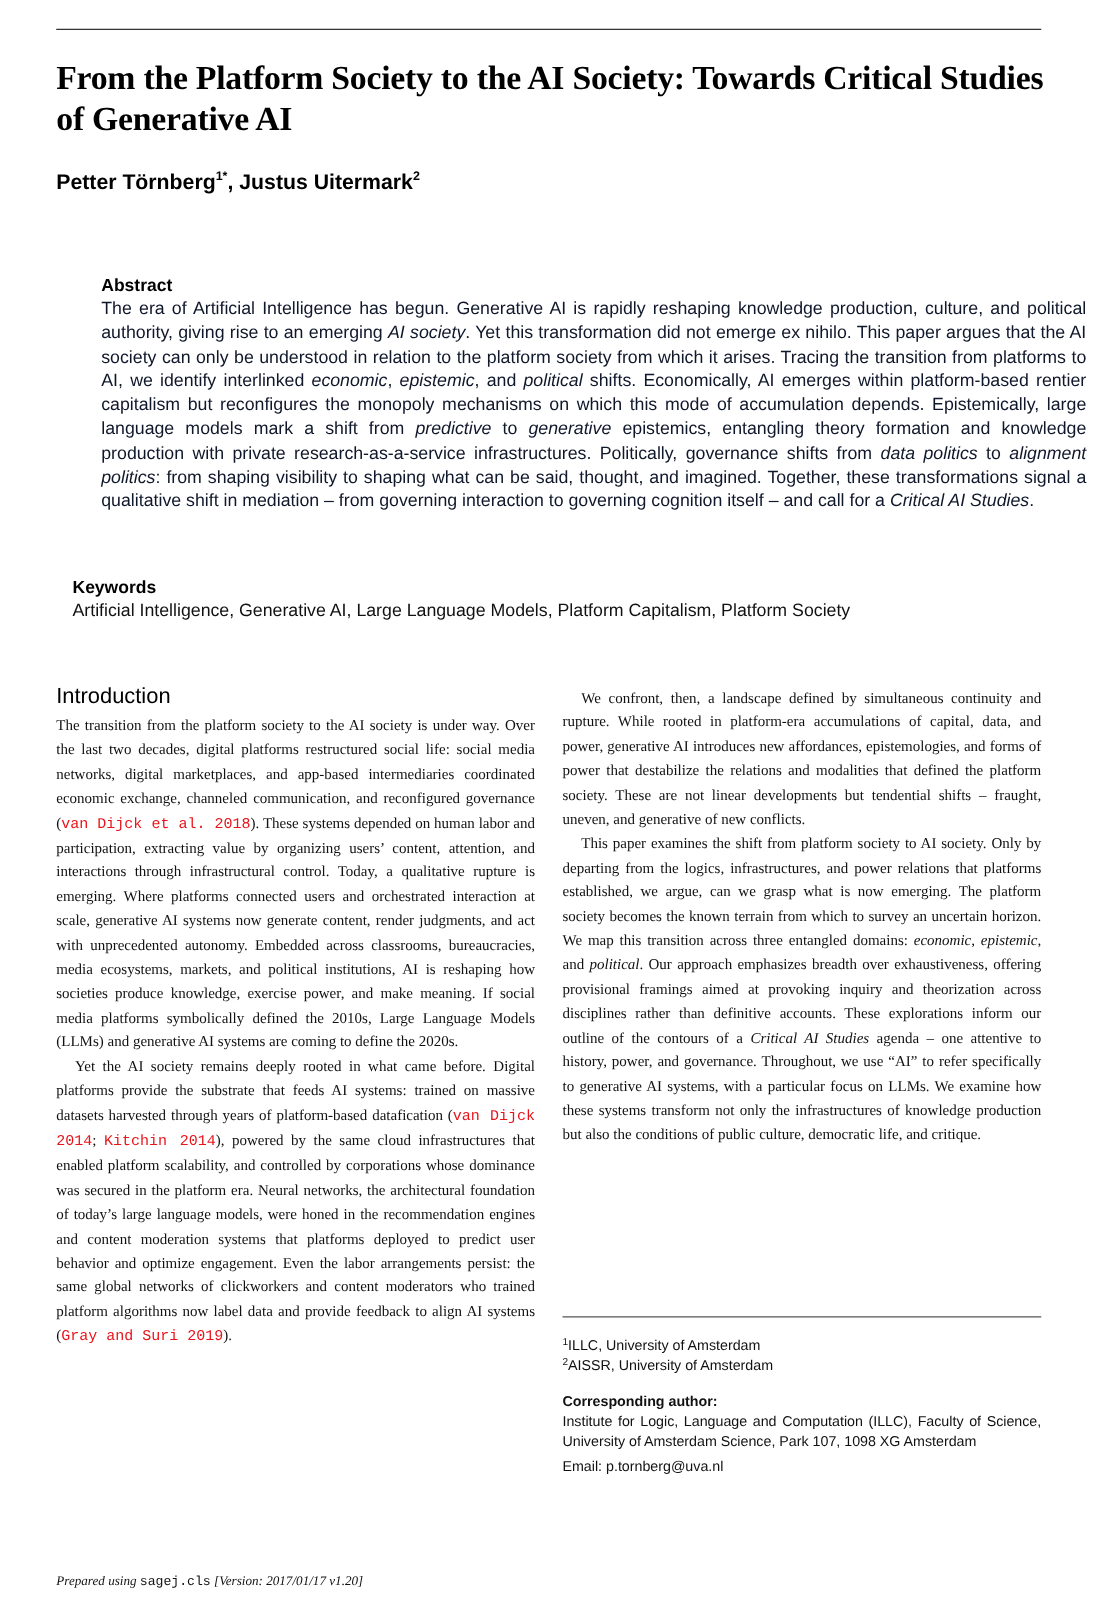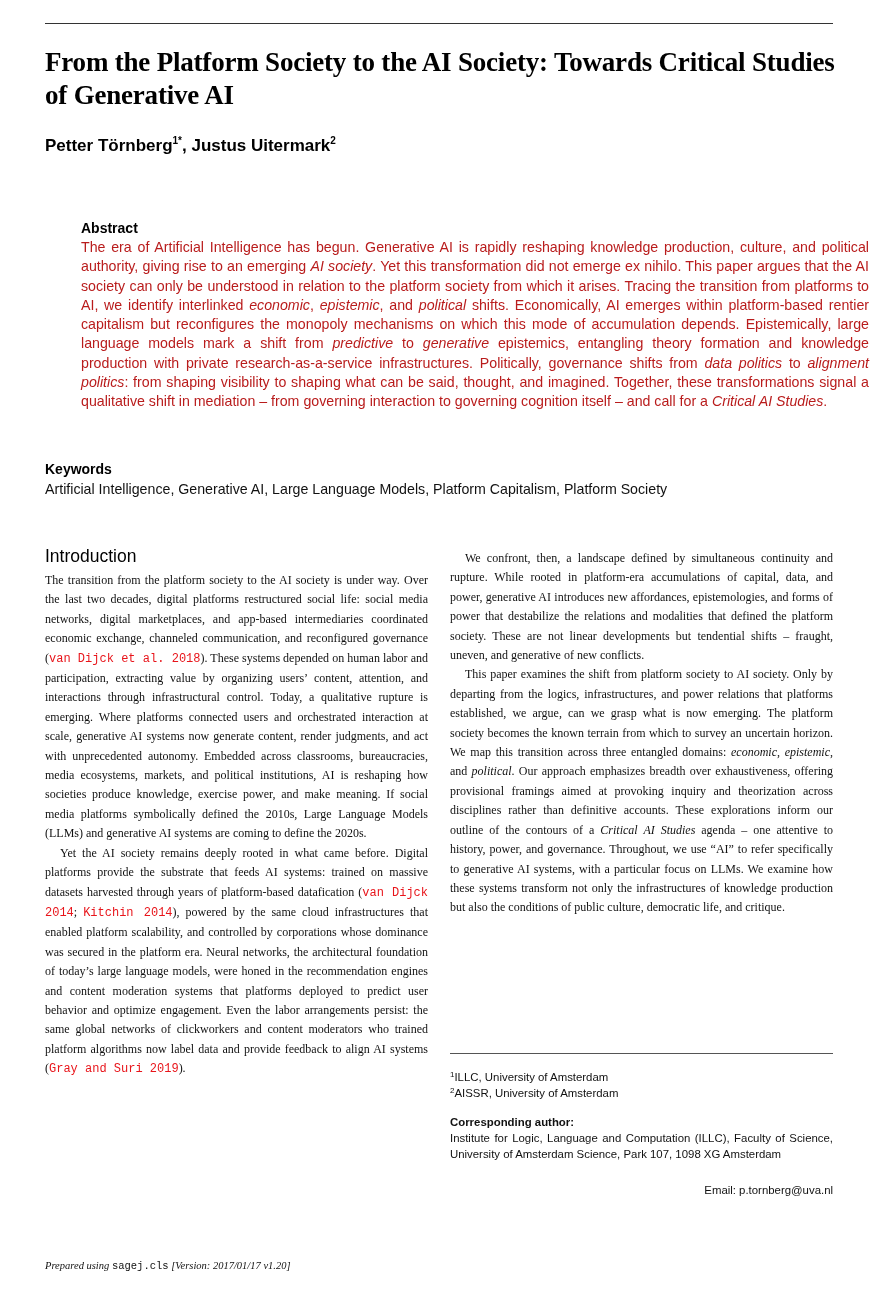--- a/index.html
+++ b/index.html
@@ -5,38 +5,38 @@
   html, body { margin: 0; padding: 0; background: #ffffff; }
   body { width: 876px; height: 1291px; position: relative; overflow: hidden; color: #111; }
   .page { position: absolute; left: 0; top: 0; width: 876px; height: 1291px; }
   .top-rule { position: absolute; left: 45px; top: 23px; width: 788px; height: 0; border-top: 1px solid #333; }
   .title { position: absolute; left: 45px; top: 46px; width: 800px; margin: 0;
     font-family: Liberation Serif, serif; font-weight: bold; font-size: 27px; line-height: 33px; letter-spacing: -0.2px; color: #000; }
   .authors { position: absolute; left: 45px; top: 135px; font-family: "Liberation Sans", sans-serif; font-weight: bold; font-size: 17px; line-height: 22px; color: #000; }
   .authors sup { font-size: 10px; vertical-align: 7px; line-height: 0; }
   .sans-h { font-family: "Liberation Sans", sans-serif; font-weight: bold; font-size: 14px; line-height: 18px; color: #000; margin: 0; }
   .abstract { position: absolute; left: 45px; top: 219px; width: 788px; margin-left: 36px; }
-  .abstract-body { font-family: "Liberation Sans", sans-serif; font-size: 14.2px; line-height: 19.3px; text-align: justify; color: #b91c1c; margin: 1px 0 0 0; }
-  .keywords { position: absolute; left: 45px; top: 460px; width: 788px; }
+  .abstract-body { font-family: "Liberation Sans", sans-serif; font-size: 14.2px; line-height: 19.3px; text-align: justify; color: #0f172a; margin: 1px 0 0 0; }
+  .keywords { position: absolute; left: 58px; top: 460px; width: 788px; }
   .keywords-body { font-family: "Liberation Sans", sans-serif; font-size: 14.2px; line-height: 19px; color: #111; margin: 2px 0 0 0; }
   .col { position: absolute; top: 545px; width: 383px; }
   .col-left { left: 45px; }
   .col-right { left: 450px; }
   .section-title { font-family: "Liberation Sans", sans-serif; font-weight: normal; font-size: 17.5px; line-height: 22px; color: #000; margin: 0 0 4px 0; }
   .para { font-family: "Liberation Serif", serif; font-size: 12px; line-height: 19.4px; text-align: justify; color: #111; margin: 0; hyphens: none; }
   .para.indent { text-indent: 15px; }
   .cite { color: #e8141a; font-family: Liberation Mono, monospace; }
   .right-first { margin-top: 4px; }
   .fn-rule { position: absolute; left: 450px; top: 1053px; width: 383px; border-top: 1px solid #555; }
   .footnotes { position: absolute; left: 450px; top: 1069px; width: 383px; font-family: "Liberation Sans", sans-serif; font-size: 11.4px; line-height: 16px; color: #111; }
   .footnotes sup { font-size: 8px; vertical-align: 4px; line-height: 0; }
   .corr { margin-top: 13px; }
   .corr-h { font-weight: bold; }
   .corr-body { text-align: justify; }
-  .email { margin-top: 20px; text-align: right; }
+  .email { margin-top: 4px; }
   .prepared { position: absolute; left: 45px; top: 1260px; font-family: "Liberation Serif", serif; font-style: italic; font-size: 10.5px; color: #111; }
   .prepared .cls { font-family: Liberation Mono, monospace; font-style: normal; }
 </style>
 </head>
 <body>
 
 <div class="page">
   <div class="top-rule"></div>
 
   <h1 class="title">From the Platform Society to the AI Society: Towards Critical Studies of Generative AI</h1>

